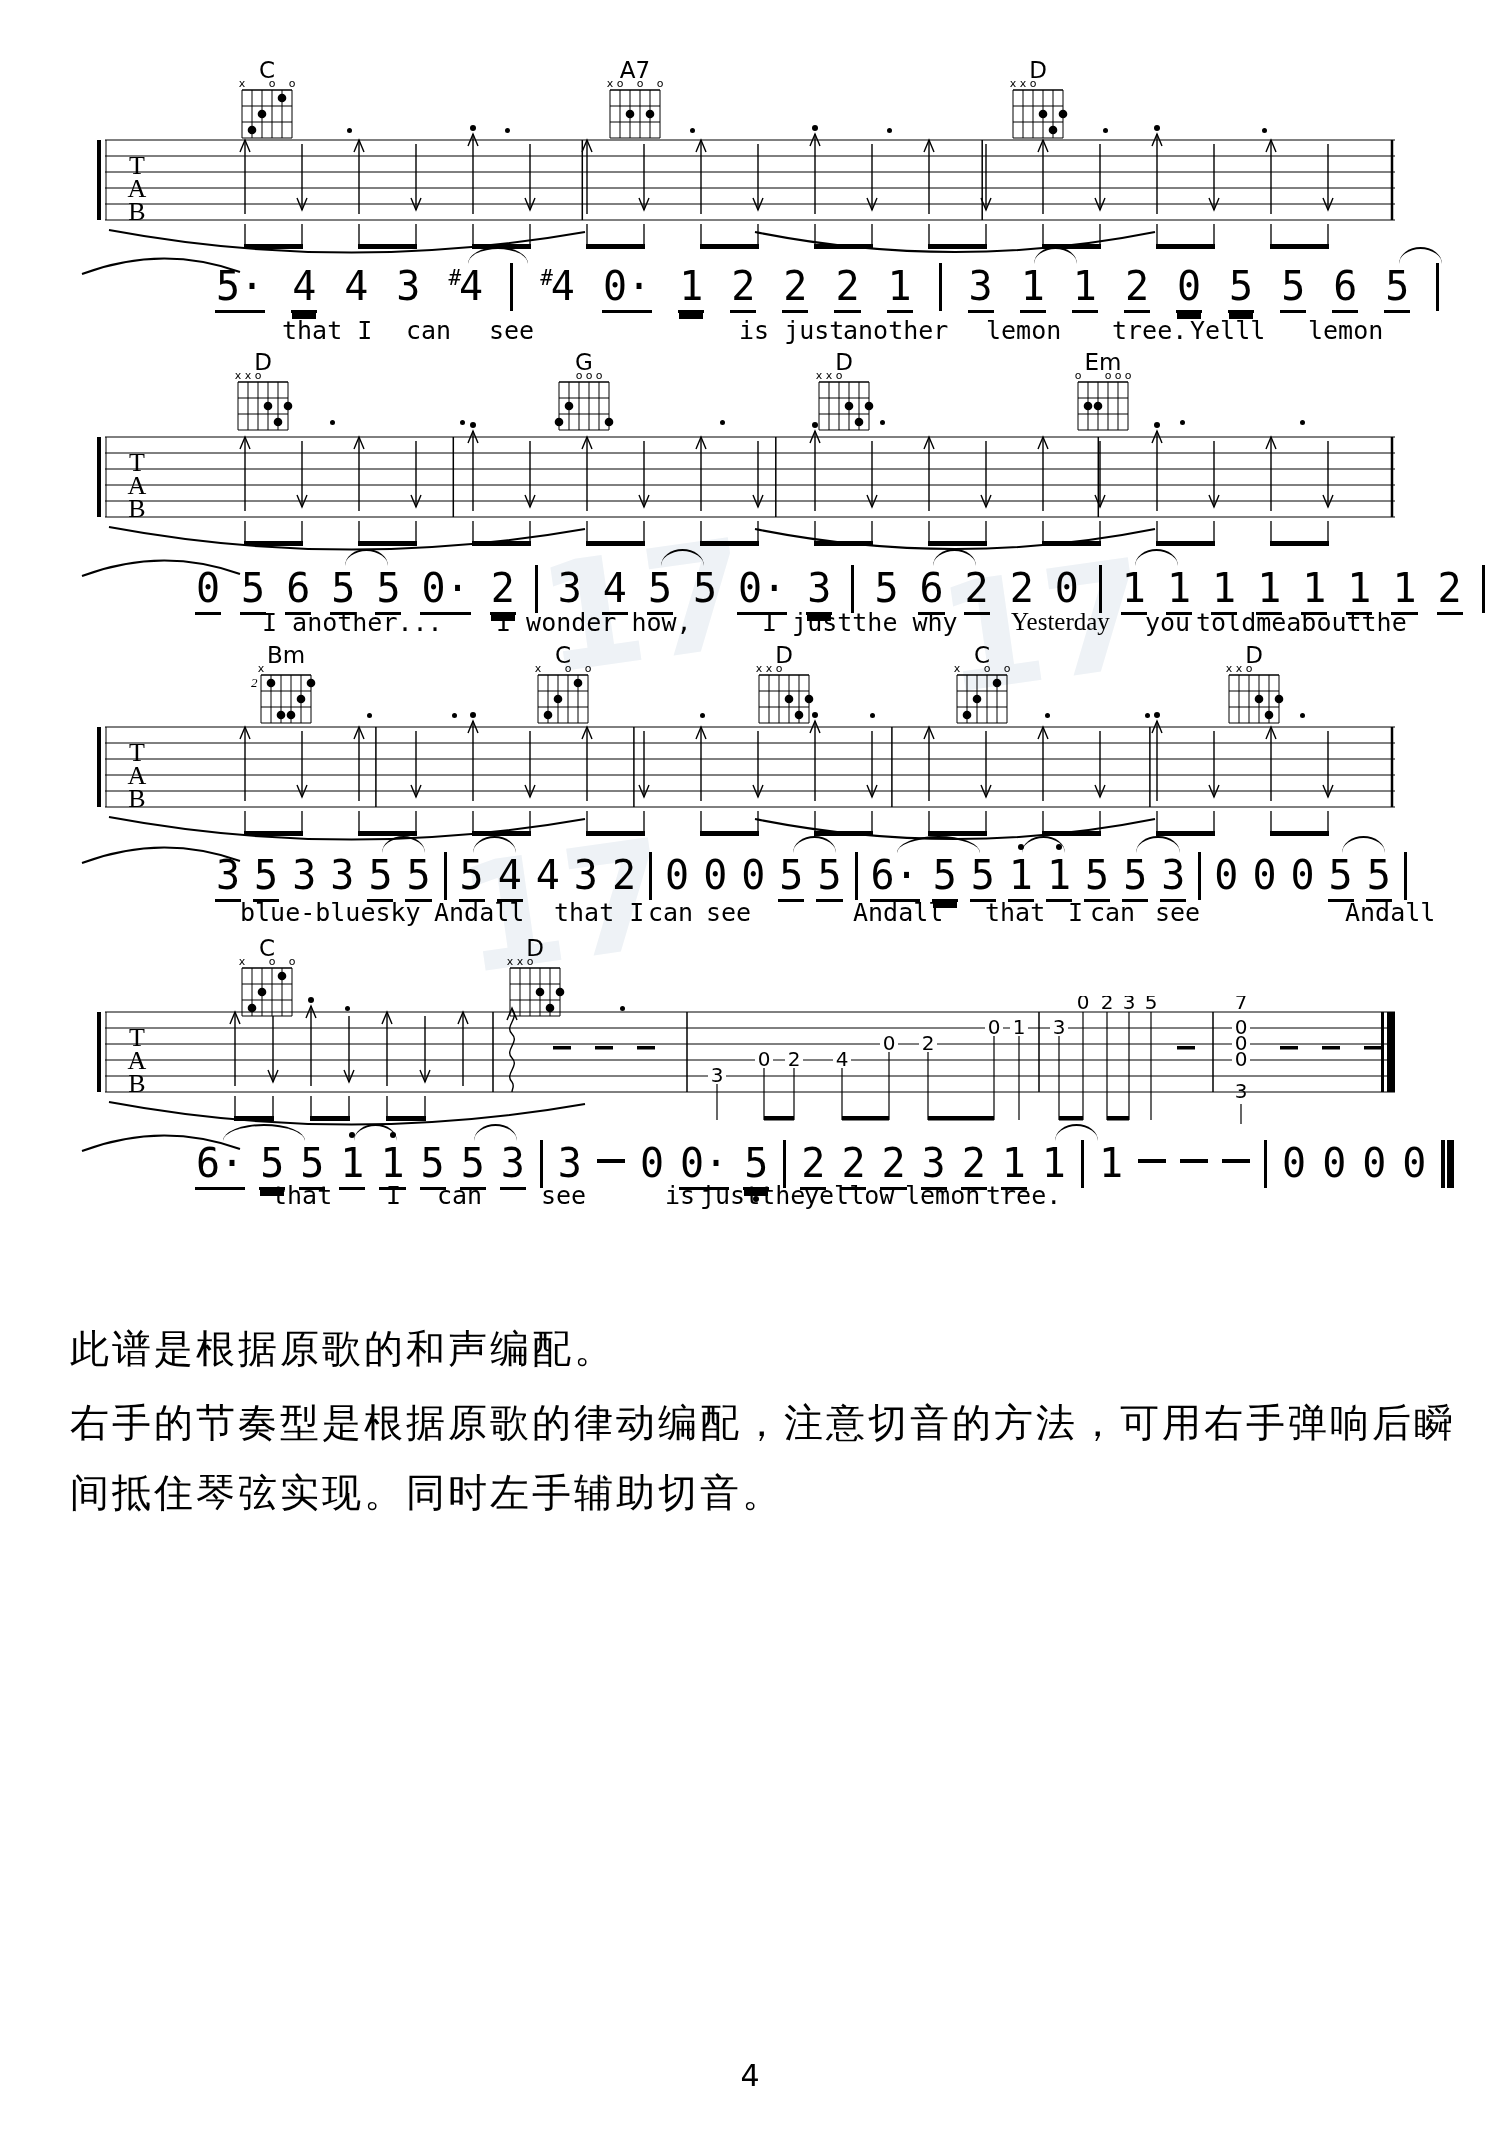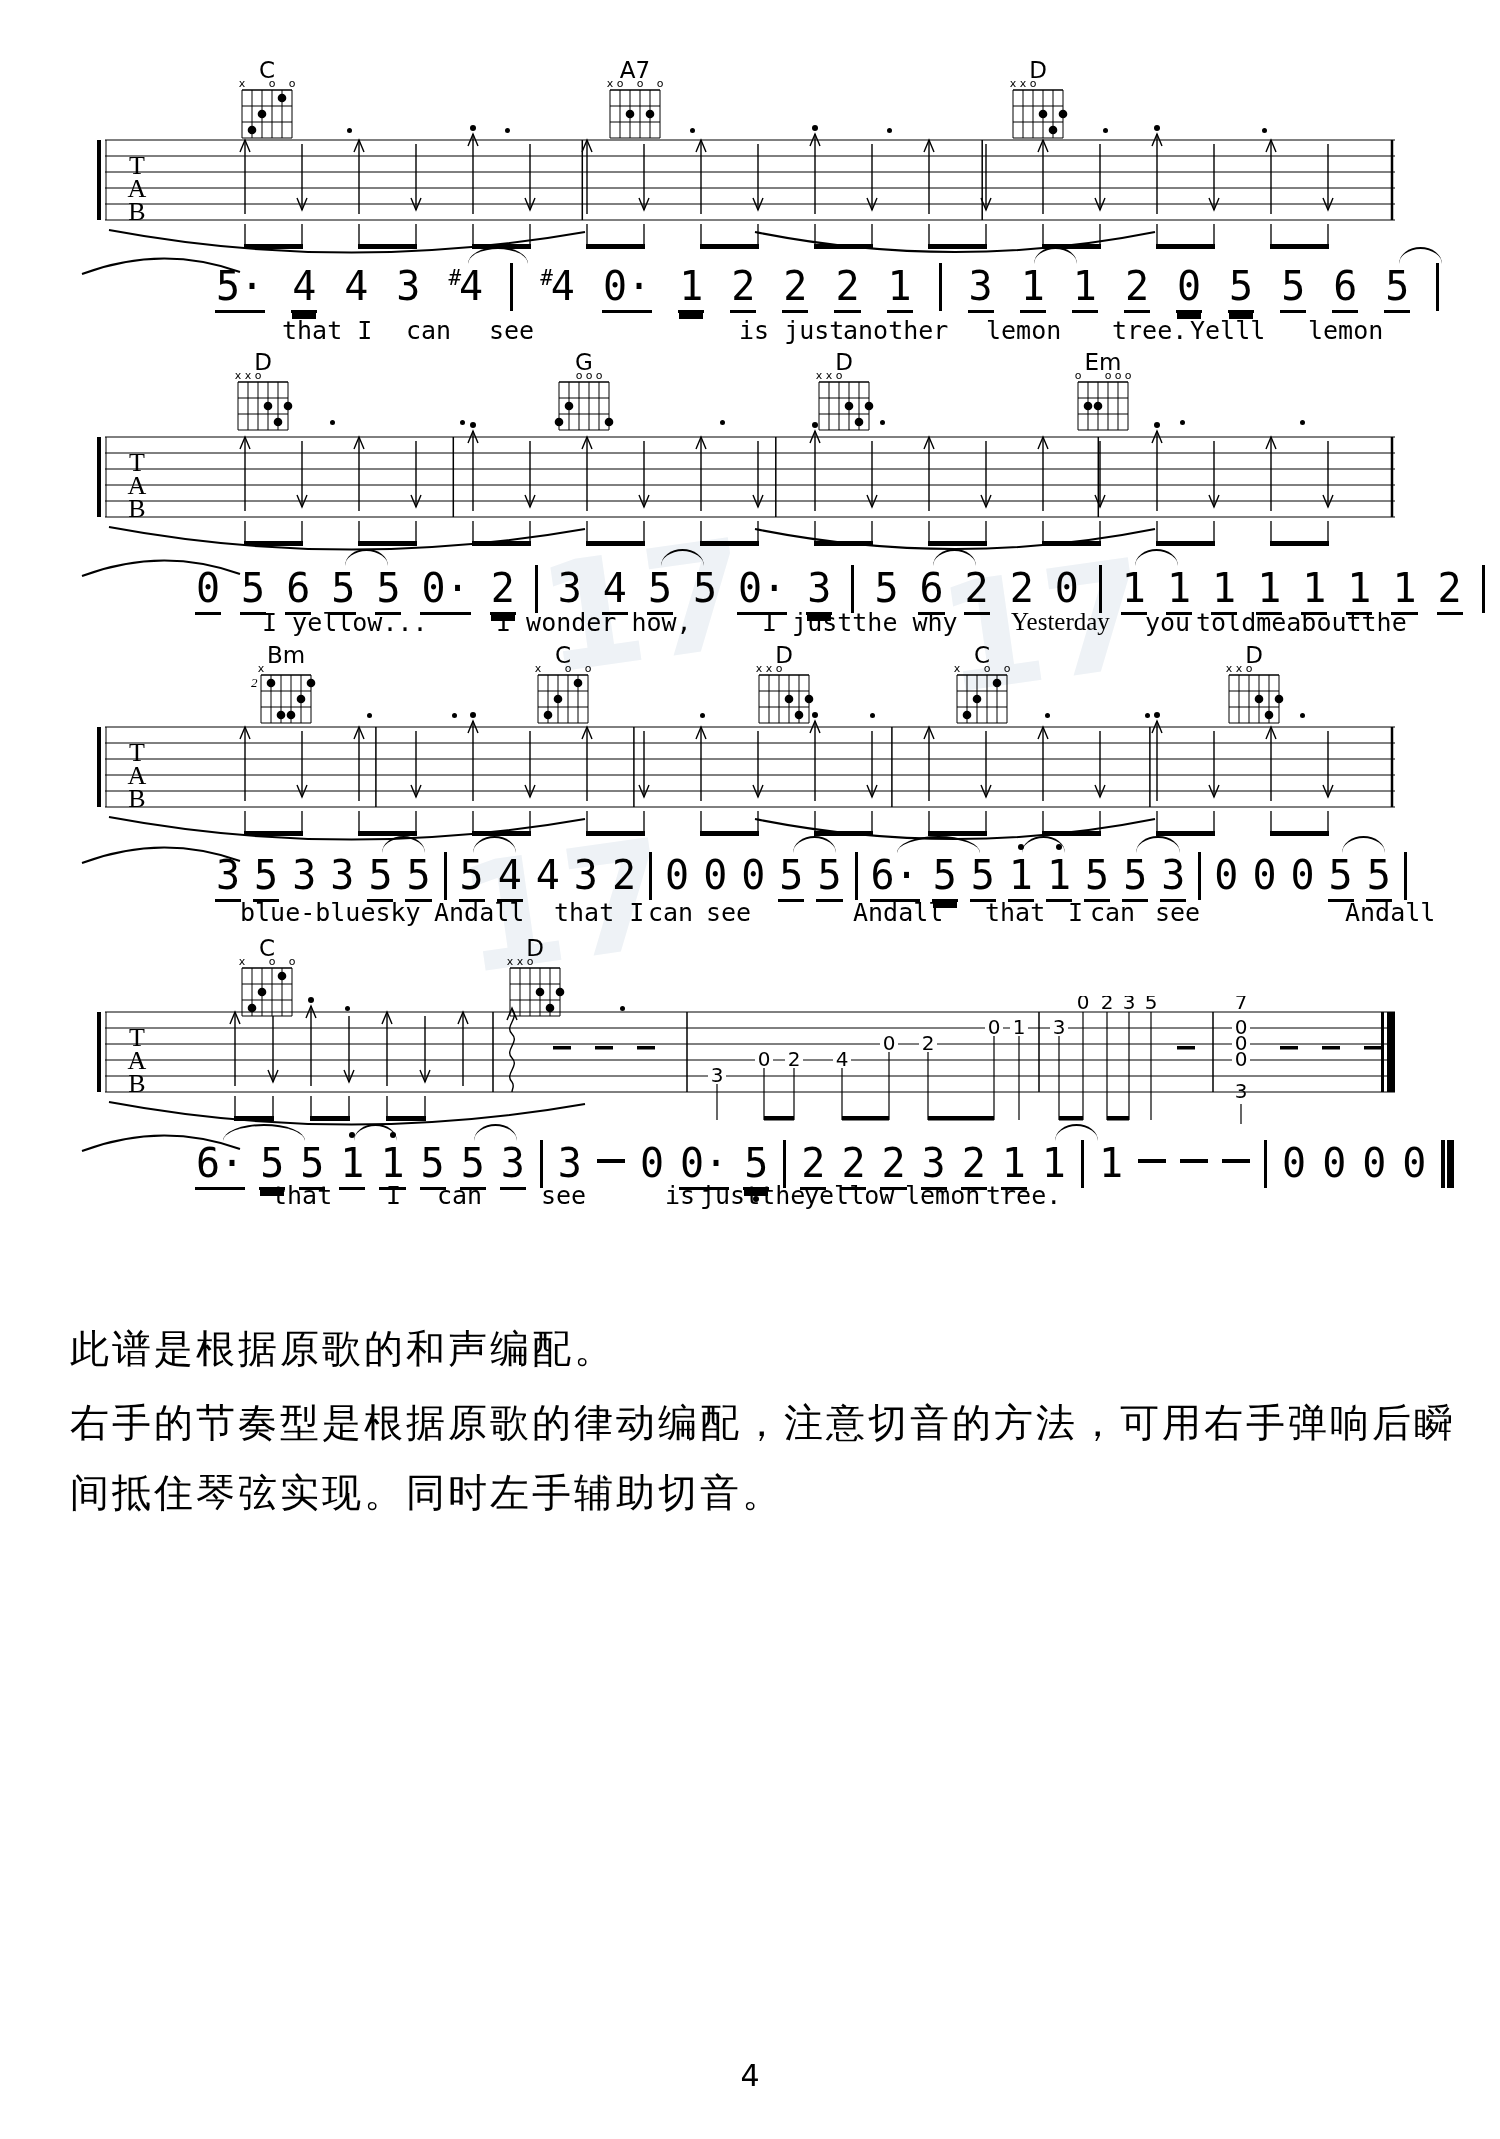--- a/index.html
+++ b/index.html
@@ -421,21 +421,21 @@
         <span class="tk u1">1<i class="itie"></i></span>
         <span class="tk u1">1</span>
         <span class="tk u1">1</span>
         <span class="tk u1">1</span>
         <span class="tk u1">1</span>
         <span class="tk u1">1</span>
         <span class="tk u1">1</span>
         <span class="tk u1">2</span>
         <div class="mbar"></div>
       </div>
-      <div class="lyr" style="left: 262px; top: 608px;">I yellow...</div>
+      <div class="lyr" style="left: 262px; top: 608px;">I another...</div>
       <div class="lyr" style="left: 496px; top: 608px;">I wonder how,</div>
       <div class="lyr" style="left: 762px; top: 608px;">I justthe why</div>
       <div class="lyr" style="left: 1011px; top: 608px; font-family: Liberation Serif, serif;">Yesterday</div>
       <div class="lyr" style="left: 1145px; top: 608px;">you</div>
       <div class="lyr" style="left: 1196px; top: 608px; text-align: center;">toldmeaboutthe</div>
       <div class="chord" style="left: 249px; top: 645px;"><svg width="78" height="90">
           <text x="37" y="18" text-anchor="middle" class="cname">Bm</text>
           <text x="12" y="27" text-anchor="middle" class="cmark">x</text>
           <line x1="12" y1="30" x2="62" y2="30" stroke="#000" stroke-width="1.6"></line>
           <line x1="12" y1="46" x2="62" y2="46" stroke="#000" stroke-width="1"></line>

